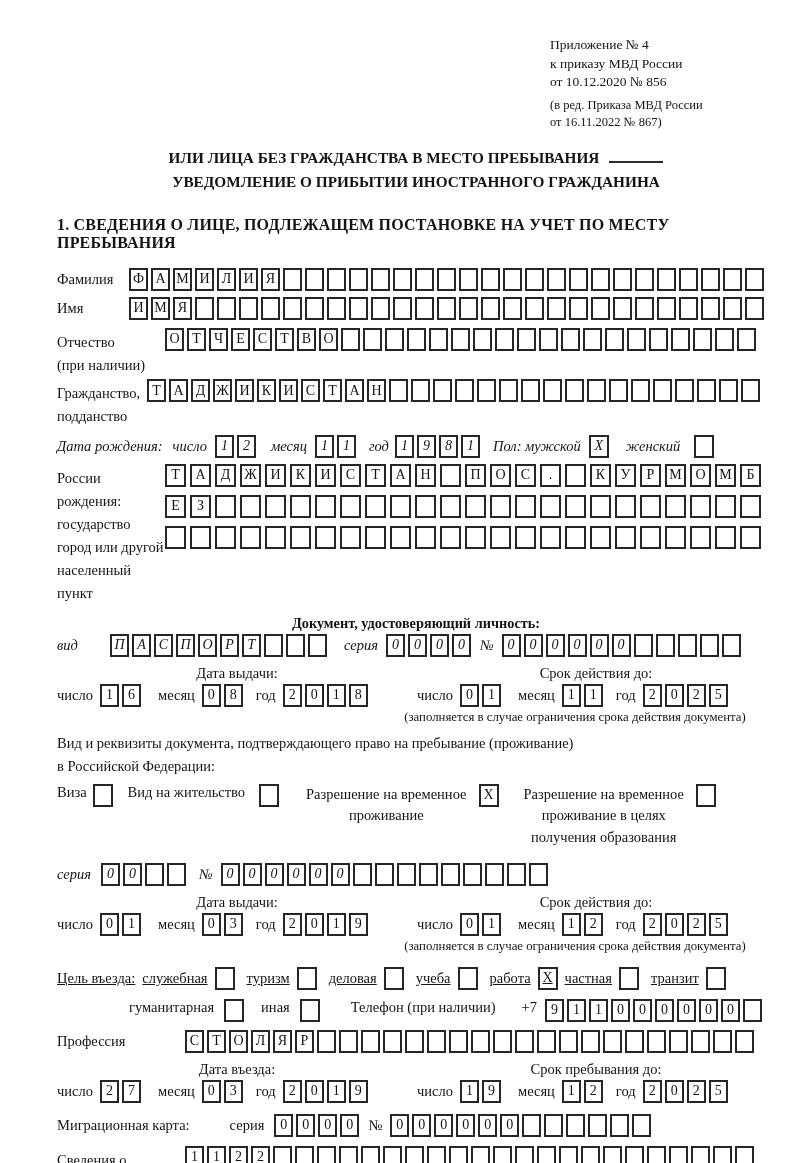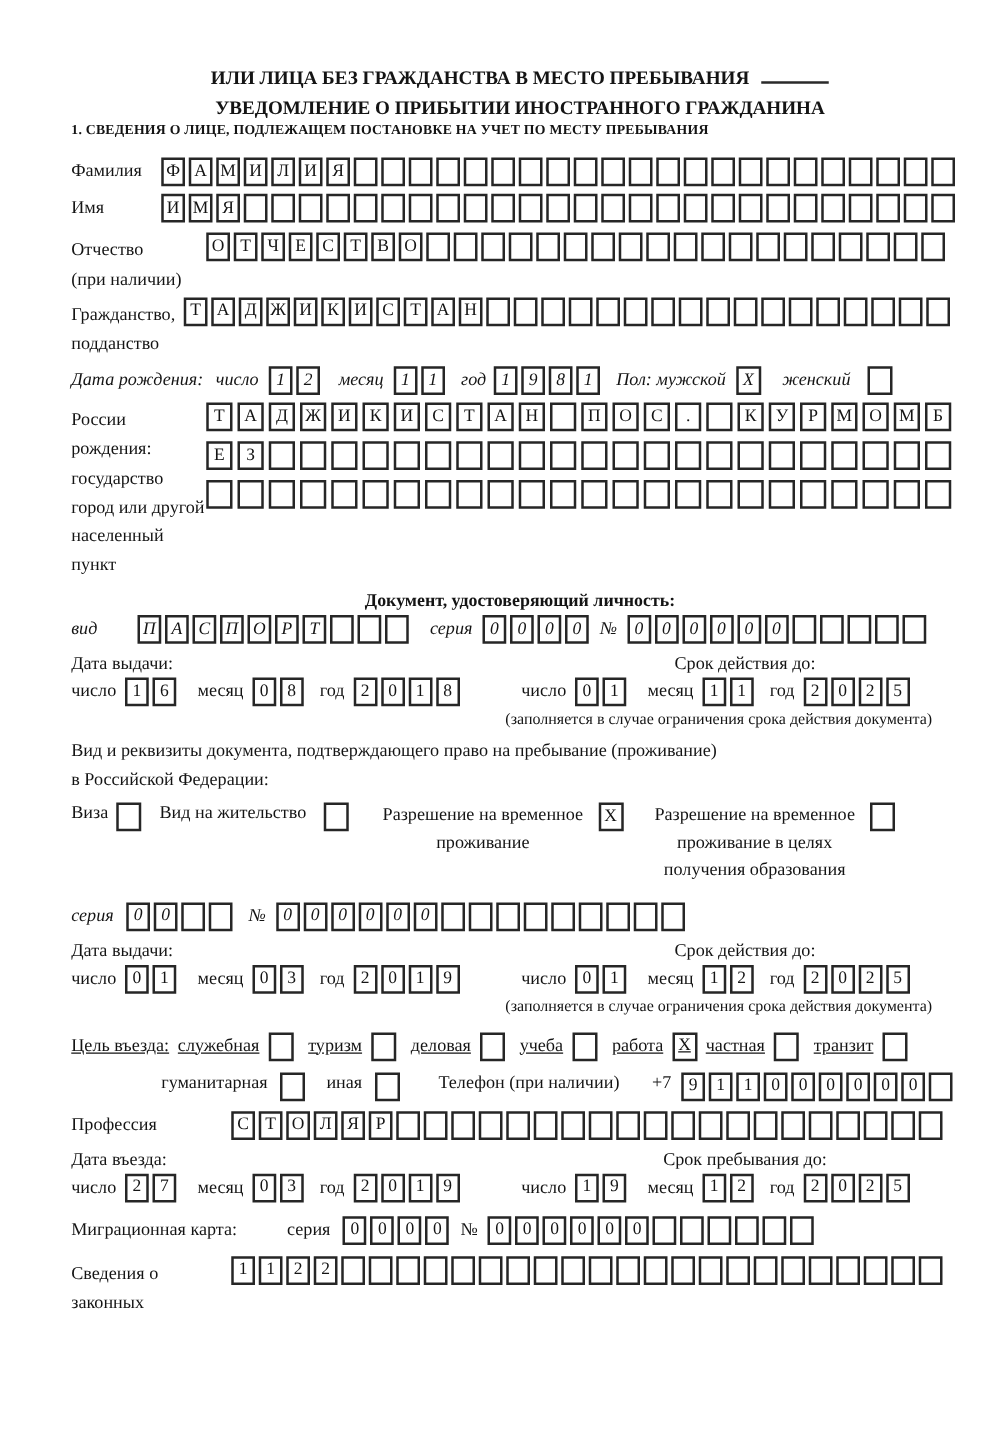--- a/index.html
+++ b/index.html
@@ -13,21 +13,21 @@
   
   .annex{margin-left:auto;width:225px;line-height:1.38;font-size:13.5px;}
   .annex .l{display:block;}
   .annex .sub{font-size:12.5px;}
   .annex .gap{height:5px;}
   .forma{ text-align:right;padding-right:38px;font-weight:bold;font-size:15px;margin-top:15px;letter-spacing:.4px;}
 
   .title{text-align:center;font-weight:bold;font-size:15.3px;margin-top:15px;line-height:1.55;}
   .uline{display:inline-block;width:54px;border-bottom:2px solid #2a2a2a;height:12px;margin-left:10px;}
 
-  .sec1{font-weight:bold;font-size:11px;letter-spacing:.2px;}
+  .sec1{font-weight:bold;font-size:16px;margin-top:22px;letter-spacing:.2px;}
 
   
   .frow{display:flex;align-items:flex-start;}
   .flabel{flex:none;padding-top:3px;}
   .flabel .l{display:block;line-height:1.6;}
   .cells{display:flex;flex:none;}
   .cell{
     flex:none;box-sizing:border-box;width:19px;height:23px;border:2px solid #262626;
     margin-right:3px;display:flex;align-items:center;justify-content:center;
     font-size:14px;line-height:1;background:#fff;
@@ -41,21 +41,21 @@
 
   .w72{width:72px;} .w90{width:90px;} .w108{width:108px;} .w128{width:128px;} .w53{width:53px;}
 
   .inline{display:flex;align-items:center;font-style:italic;}
   .inline .t{flex:none;}
 
   .doc-head{text-align:center;font-weight:bold;font-size:14.3px;margin-top:9px;}
 
   
   .dates-head{display:flex;margin-top:8px;}
-  .dates-head .h1{flex:none;width:360px;}
+  .dates-head .h1{flex:none;width:360px;text-align:center;}
   .dates-head .h2{flex:1;text-align:center;}
   .dates-row{display:flex;margin-top:2px;align-items:center;}
   .dg{display:flex;align-items:center;flex:none;}
   .dg1{width:360px;}
   .dg .dl{flex:none;margin:0 7px 0 0;}
   .dg .ml{margin-left:14px;}
   .note{font-size:12.8px;margin-top:3px;}
   .note-right{margin-left:auto;width:400px;text-align:center;}
 
   .ck-gap{margin:0 6px 0 8px;}
@@ -74,20 +74,28 @@
   .mig{display:flex;align-items:center;margin-top:11px;}
 
   .reps{display:flex;align-items:flex-start;margin-top:9px;}
   .reps .rows .cells{margin-bottom:9px;}
 </style>
 </head>
 <body>
 
 <div class="page">
 
+  <div class="annex">
+    <span class="l">Приложение № 4</span>
+    <span class="l">к приказу МВД России</span>
+    <span class="l">от 10.12.2020 № 856</span>
+    <div class="gap"></div>
+    <span class="l sub">(в ред. Приказа МВД России</span>
+    <span class="l sub">от 16.11.2022 № 867)</span>
+  </div>
 
 
   <div class="title">
     <div>
       <span>ИЛИ ЛИЦА БЕЗ ГРАЖДАНСТВА В МЕСТО ПРЕБЫВАНИЯ</span><span class="uline"></span>
     </div>
     <div>УВЕДОМЛЕНИЕ О ПРИБЫТИИ ИНОСТРАННОГО ГРАЖДАНИНА</div>
   </div>
 
   <div class="sec1">1. СВЕДЕНИЯ О ЛИЦЕ, ПОДЛЕЖАЩЕМ ПОСТАНОВКЕ НА УЧЕТ ПО МЕСТУ ПРЕБЫВАНИЯ</div>

